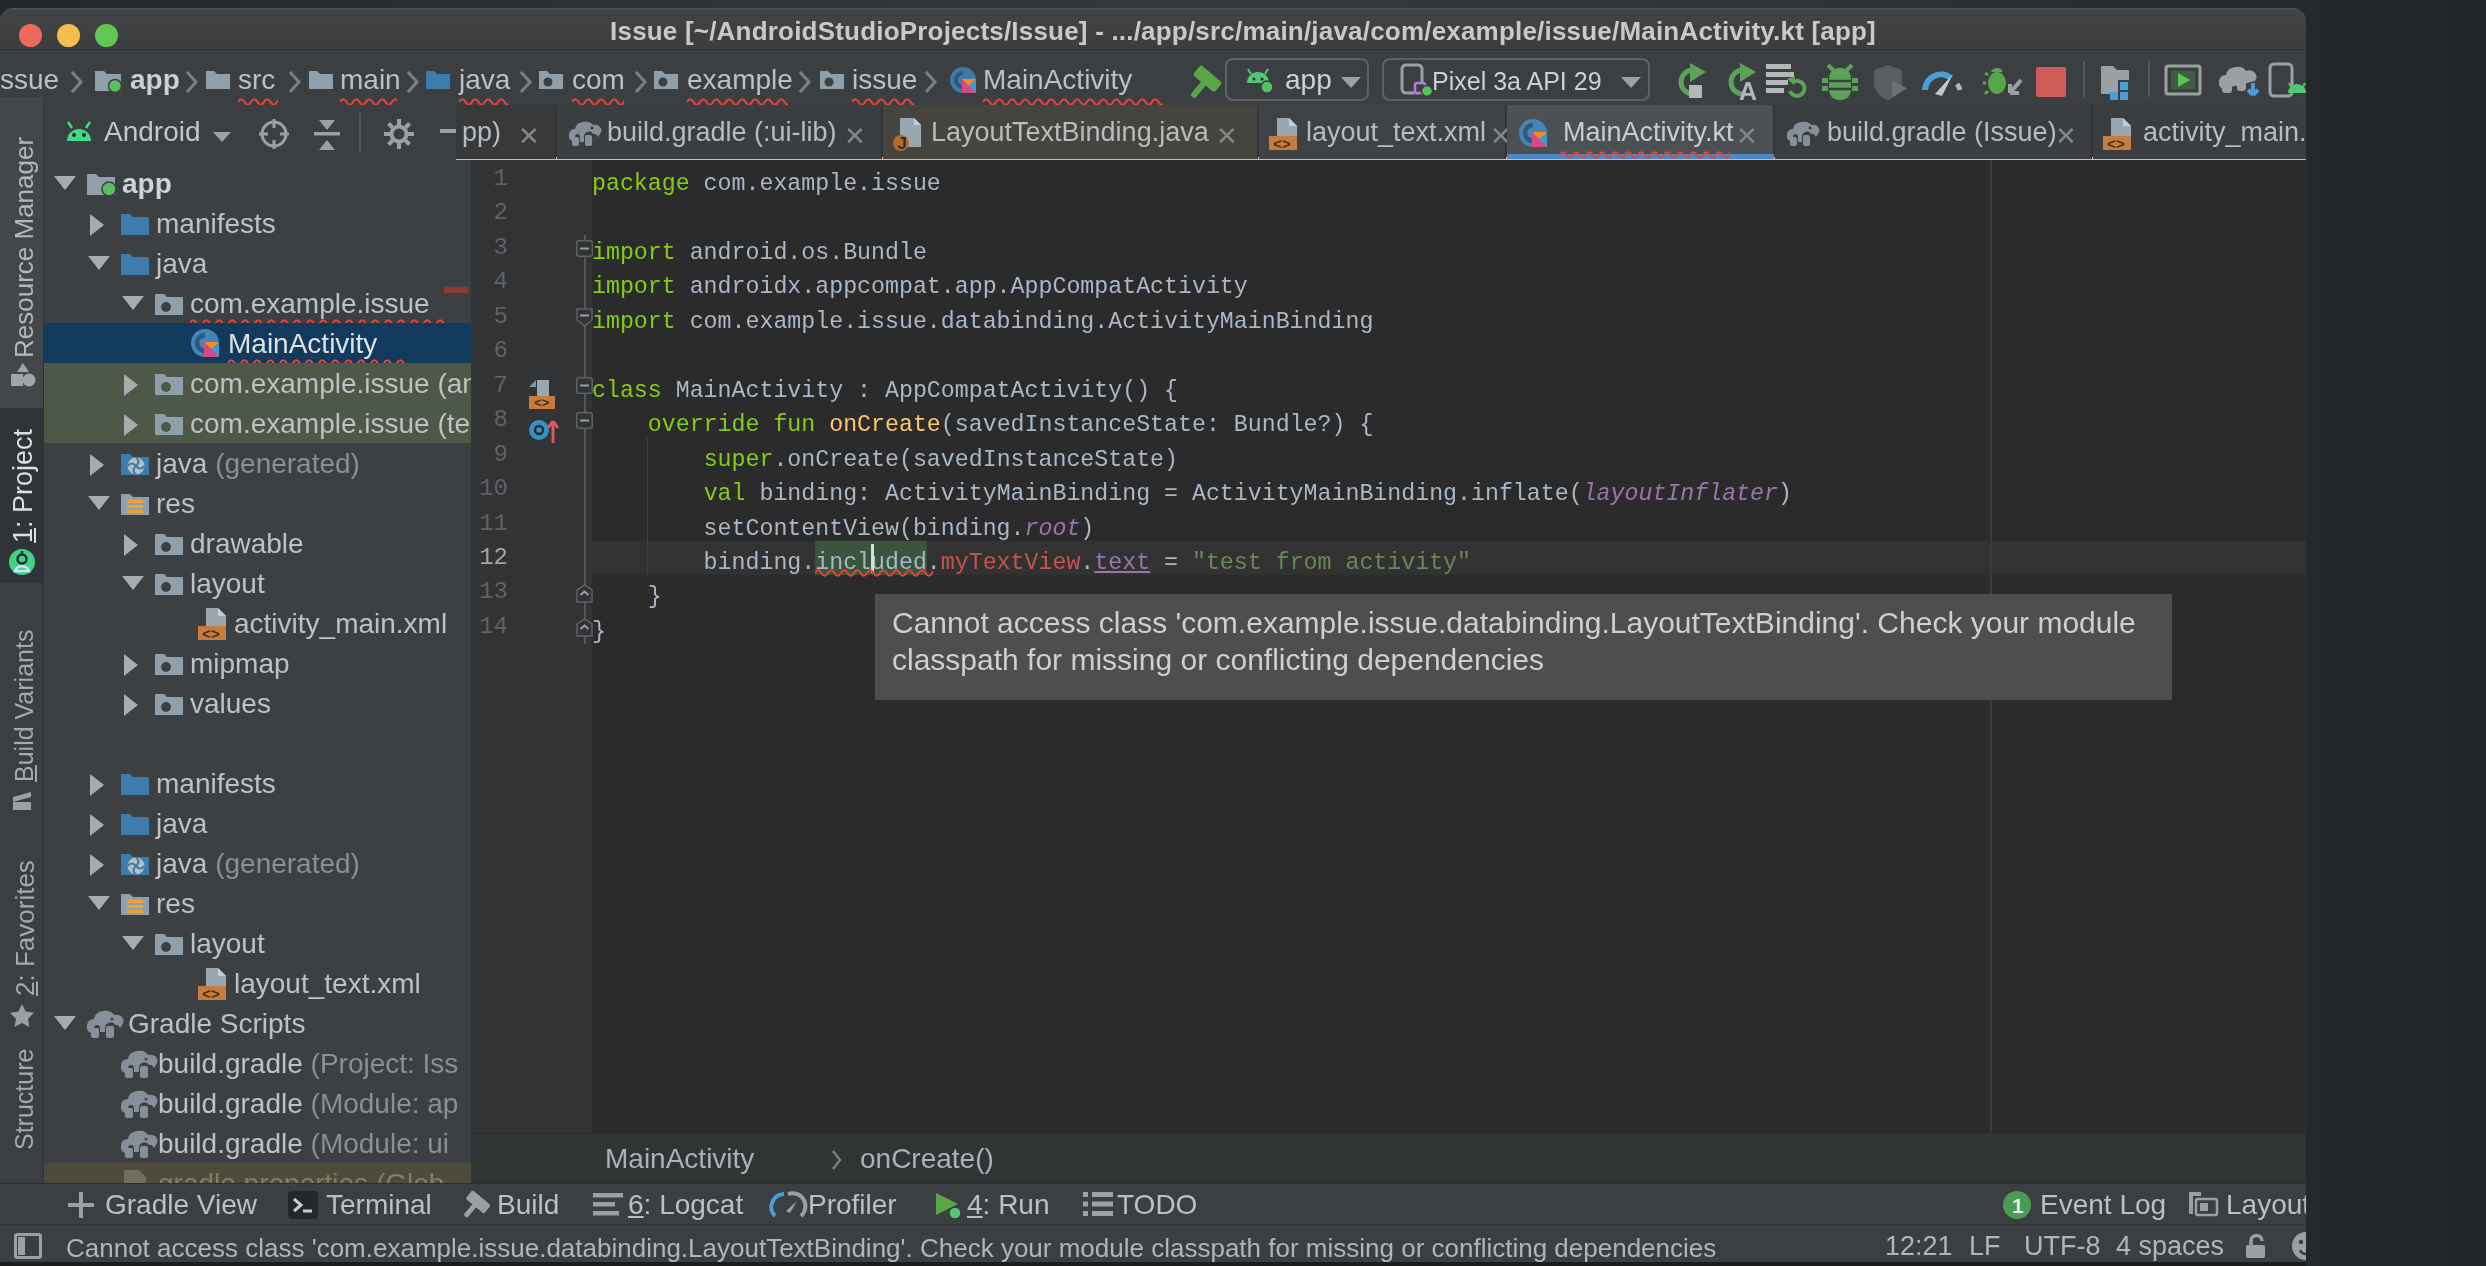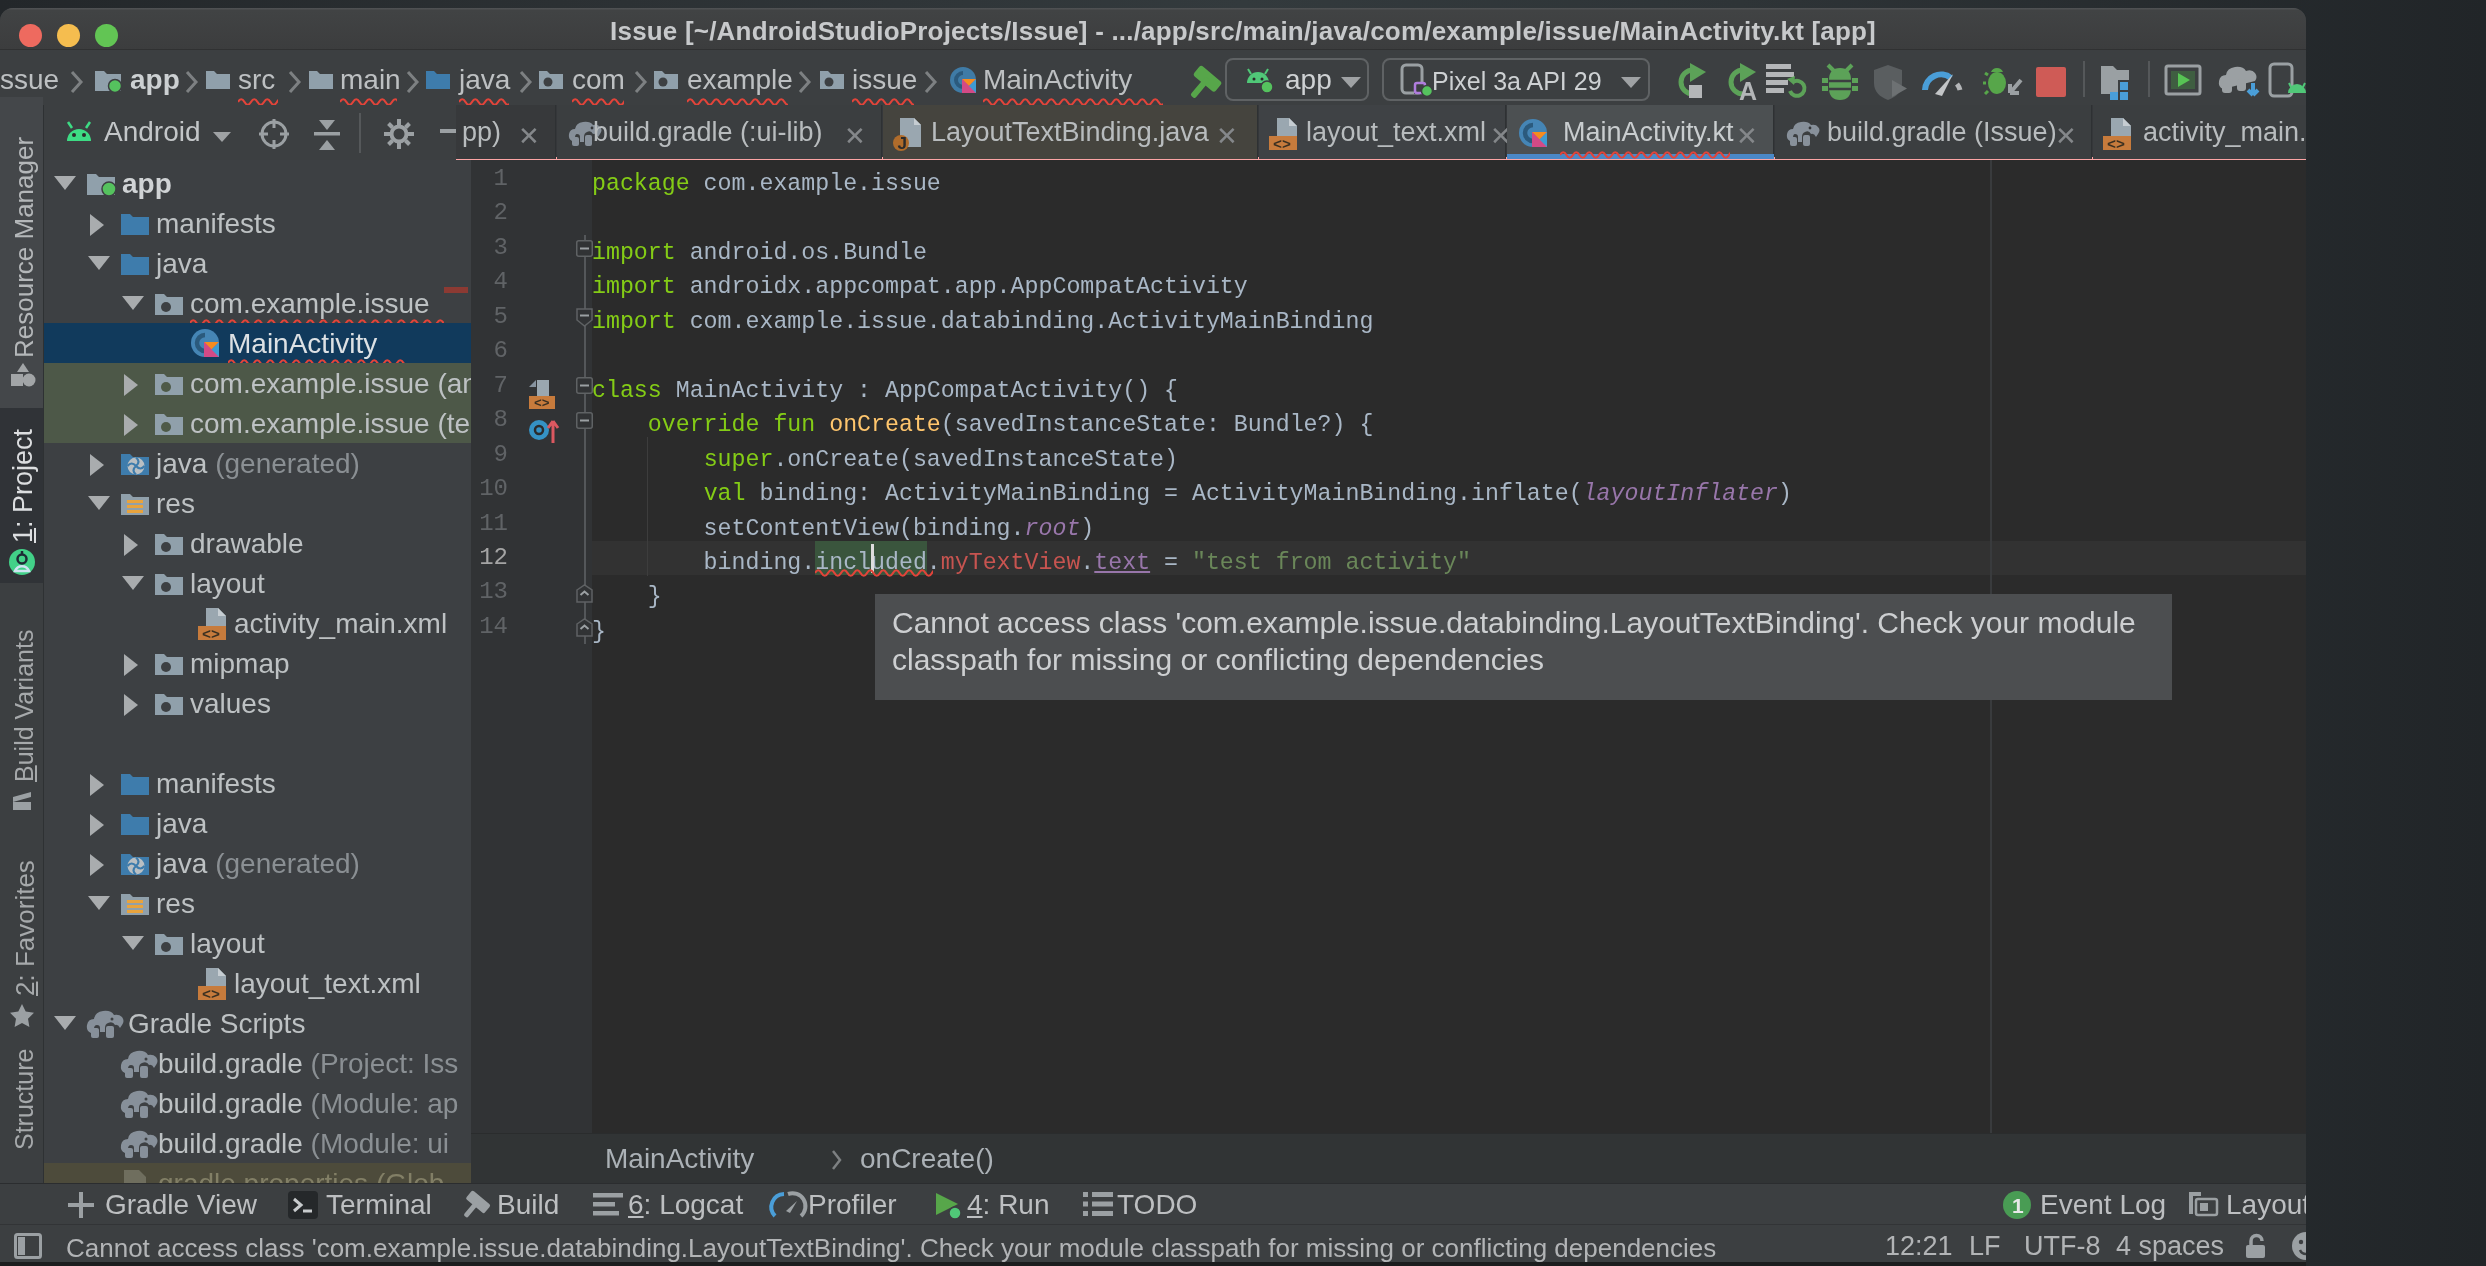--- a/index.html
+++ b/index.html
@@ -316,21 +316,21 @@
     <div class="tab" style="left:0px;width:100px;background:#37393b;"></div>
     <div class="tabtxt" style="left:6px;">pp)</div>
     <div class="tabx" style="left:62px;">✕</div>
     <div class="tab" style="left:101px;width:325px;"></div>
     <svg style="left:112px;top:16px;" width="34" height="26">
         <path d="M4 20 q-4 -2 -3 -7 q1 -5 6 -5 q1 -6 8 -7 q7 -1 10 3 q5 -1 7 2 q3 3 0 7 l-2 3 q-2 -4 -5 -3 q-2 -4 -6 -2 q-3 1 -3 5 v5 h-4 v-5 q0 -3 -3 -3 q-2 0 -2 4 z" fill="#87909a"></path>
         <rect x="4" y="16" width="7" height="9" rx="2" fill="#87909a"></rect>
         <rect x="17" y="14" width="7" height="11" rx="2" fill="#87909a"></rect>
         <circle cx="24" cy="7" r="1.4" fill="#35373a"></circle>
       </svg>
-    <div class="tabtxt" style="left:137px;">build.gradle (:ui-lib)</div>
+    <div class="tabtxt" style="left:151px;">build.gradle (:ui-lib)</div>
     <div class="tabx" style="left:388px;">✕</div>
     <div class="tab" style="left:427px;width:375px;background:#45443e;"></div>
     <svg style="left:436px;top:12px;" width="30" height="34">
         <path d="M8 1 h14 l7 7 v22 h-21 z" fill="#9aa7b0"></path>
         <path d="M22 1 l7 7 h-7 z" fill="#c6cdd2"></path>
         <circle cx="9" cy="26" r="8" fill="#b06c2b"></circle>
         <text x="5.5" y="32" font-size="17" font-weight="bold" fill="#2b2b2b" font-family="Liberation Sans">J</text>
       </svg>
     <div class="tabtxt" style="left:475px;">LayoutTextBinding.java</div>
     <div class="tabx" style="left:760px;">✕</div>

